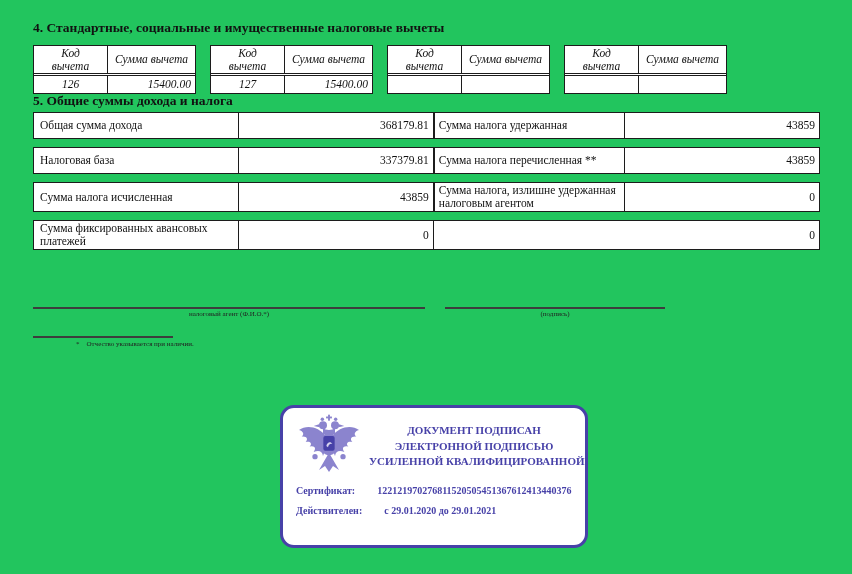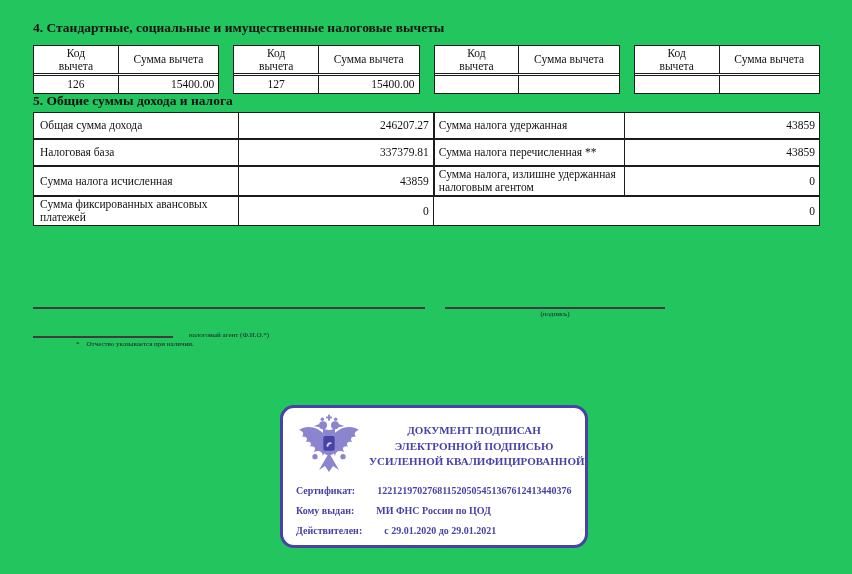--- a/index.html
+++ b/index.html
@@ -12,44 +12,44 @@
   body { background:#fff; }
   .page {
     position:relative; width:852px; height:574px; background:#22c55e; overflow:hidden;
     font-family:"Liberation Serif","DejaVu Serif",serif; color:var(--text-color);
   }
   .sec-title { position:absolute; left:33px; font-size:13.5px; font-weight:bold; white-space:nowrap; }
   .sec-title.s4 { top:20px; }
   .sec-title.s5 { top:93px; }
 
   
-  .deduction-tables { position:absolute; left:33px; top:45px; width:787px; display:flex; gap:14px; }
+  .deduction-tables { position:absolute; left:33px; top:45px; width:694px; display:flex; gap:14px;font-style:italic; }
   .ded-table { flex:1; border:1.6px solid var(--line-color); background:#fff; }
   .ded-head { display:flex; border-bottom:3px double var(--line-color); height:30px; }
   .ded-vals { display:flex; height:17px; }
   .ded-cell { display:flex; align-items:center; font-size:11.5px; line-height:1.1; }
   .ded-cell.code { width:46%; border-right:1.2px solid var(--line-color); justify-content:center; text-align:center; white-space:pre-line; }
   .ded-cell.sum  { width:54%; justify-content:center; text-align:center; }
   .ded-vals .ded-cell.sum { justify-content:flex-end; padding-right:4px; text-align:right; }
 
   
   .totals-table { position:absolute; left:33px; top:112px; width:787px; }
-  .t-row { display:flex; border:1.6px solid var(--line-color); min-height:27px; margin-bottom:0; background:#fff; }
+  .t-row { display:flex; border:1.6px solid var(--line-color); min-height:27px; margin-bottom:8px; background:#fff; }
   .t-cell { display:flex; align-items:center; font-size:11.5px; line-height:13px; padding:1px 4px; }
   .t-cell.lbl-l { width:26.0%; padding-left:6px; }
   .t-cell.val-l { width:24.8%; border-left:1.2px solid var(--line-color); justify-content:flex-end; text-align:right; }
   .t-cell.lbl-r { width:24.4%; border-left:2.2px solid var(--line-color); }
   .t-cell.val-r { flex:1; border-left:1.2px solid var(--line-color); justify-content:flex-end; text-align:right; }
 
   
   .sig-line { position:absolute; border-top:2px solid #3d3d3d; height:0; }
   .sig-line.agent { left:33px; top:307px; width:392px; }
   .sig-line.sign  { left:445px; top:307px; width:220px; }
   .sig-cap { position:absolute; font-size:7px; text-align:center; color:#222; }
-  .sig-cap.agent { left:33px; top:310px; width:392px;margin-top:21px; }
+  .sig-cap.agent { left:33px; top:310px; width:392px; }
   .sig-cap.sign  { left:445px; top:310px; width:220px; }
   .fn-line { position:absolute; left:33px; top:336px; width:140px; border-top:2px solid #3d3d3d; height:0; }
   .fn-text { position:absolute; left:76px; top:340px; font-size:7px; color:#222; }
   .fn-text .mark { margin-right:7px; }
 
   
   .stamp {
     position:absolute; left:280px; top:405px; width:308px; height:143px;
     border:3px solid var(--stamp-color); border-radius:14px; background:#fff;
   }
@@ -116,21 +116,21 @@
         <div class="ded-cell sum"></div>
       </div>
     </div>
   </div>
 
   <div class="sec-title s5">5. Общие суммы дохода и налога</div>
 
   <div class="totals-table">
     <div class="t-row">
       <div class="t-cell lbl-l">Общая сумма дохода</div>
-      <div class="t-cell val-l">246207.27</div>
+      <div class="t-cell val-l">368179.81</div>
       <div class="t-cell lbl-r">Сумма налога удержанная</div>
       <div class="t-cell val-r">43859</div>
     </div>
     <div class="t-row">
       <div class="t-cell lbl-l">Налоговая база</div>
       <div class="t-cell val-l">337379.81</div>
       <div class="t-cell lbl-r">Сумма налога перечисленная **</div>
       <div class="t-cell val-r">43859</div>
     </div>
     <div class="t-row">
@@ -181,21 +181,18 @@
     <div class="stamp-title">
       <div>ДОКУМЕНТ ПОДПИСАН</div>
       <div>ЭЛЕКТРОННОЙ ПОДПИСЬЮ</div>
       <div>УСИЛЕННОЙ КВАЛИФИЦИРОВАННОЙ</div>
     </div>
     <div class="stamp-details">
       <div>
         <span class="lbl">Сертификат:</span><span>122121970276811520505451367612413440376</span>
       </div>
       <div>
-        <span class="lbl">Кому выдан:</span><span>МИ ФНС России по ЦОД</span>
-      </div>
-      <div>
         <span class="lbl">Действителен:</span><span>с 29.01.2020 до 29.01.2021</span>
       </div>
     </div>
   </div>
 
 </div>
 
 </body></html>

